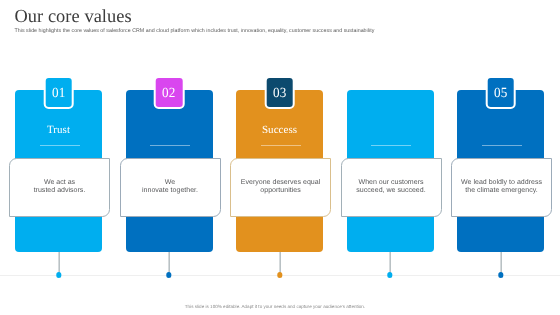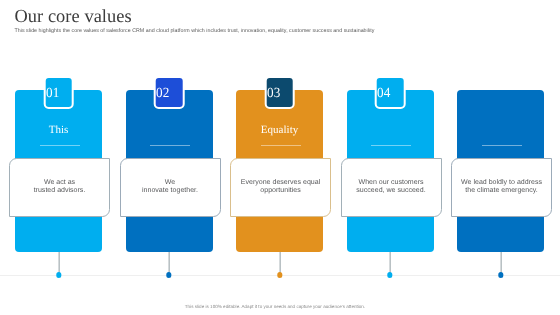--- a/index.html
+++ b/index.html
@@ -31,21 +31,21 @@
 
   .card-body {
     position:absolute; left:0; top:15px; width:87px; height:162px;
     border-radius:4px;
   }
   .badge {
     position:absolute; top:0.8px; left:50%; transform:translateX(-50%);
     width:26.6px; height:29px; border-radius:5px;
     border:2.4px solid #ffffff;
     box-sizing:content-box;
-    display:flex; align-items:center; justify-content:flex-start;
+    display:flex; align-items:center; justify-content:center;
     font-family:"Liberation Serif", serif;
     font-size:14px; color:#ffffff;
   }
   .badge > span { display:block; transform:scaleX(0.94) translateY(1.6px); }
   .card-title {
     position:absolute; top:49px; left:0; width:87px; text-align:center;
     font-family:"Liberation Serif", serif;
     font-size:11px; color:#ffffff; white-space:nowrap; letter-spacing:0.03px;
   }
   .divider {
@@ -82,83 +82,83 @@
 </head>
 <body>
 
 <div class="slide">
   <div class="page-title">Our core values</div>
   <div class="page-subtitle">This slide highlights the core values of salesforce CRM and cloud platform which includes trust, innovation, equality, customer success and sustainability</div>
   <div class="baseline"></div>
   <div class="cards" id="cards">
       <div class="card" style="left: 15px;">
         <div class="card-body" style="background:#00AEEF"></div>
-        <div class="card-title">This</div>
+        <div class="card-title">Trust</div>
         <div class="divider"></div>
         <div class="badge" style="background:#00AEEF">
           <span>01</span>
         </div>
         <div class="desc" style="border-color:#a2b0b8">
           <span>
             <span class="dl">We act as</span>
             <span class="dl">trusted advisors.</span>
           </span>
         </div>
         <div class="stem"></div>
         <div class="dot" style="background:#00AEEF"></div>
       </div>
       <div class="card" style="left: 125.5px;">
         <div class="card-body" style="background:#0070C0"></div>
         <div class="divider"></div>
-        <div class="badge" style="background:#1d4ed8">
+        <div class="badge" style="background:#d946ef">
           <span>02</span>
         </div>
         <div class="desc" style="border-color:#9cabb9">
           <span>
             <span class="dl">We</span>
             <span class="dl">innovate together.</span>
           </span>
         </div>
         <div class="stem"></div>
         <div class="dot" style="background:#0070C0"></div>
       </div>
       <div class="card" style="left: 236px;">
         <div class="card-body" style="background:#E2911E"></div>
-        <div class="card-title">Equality</div>
+        <div class="card-title">Success</div>
         <div class="divider"></div>
         <div class="badge" style="background:#0c4a6e">
           <span>03</span>
         </div>
         <div class="desc" style="border-color:#dabf8c">
           <span>
             <span class="dl">Everyone deserves equal</span>
             <span class="dl">opportunities</span>
           </span>
         </div>
         <div class="stem"></div>
         <div class="dot" style="background:#E2911E"></div>
       </div>
       <div class="card" style="left: 346.5px;">
         <div class="card-body" style="background:#00AEEF"></div>
         <div class="divider"></div>
-        <div class="badge" style="background:#00AEEF">
-          <span>04</span>
-        </div>
         <div class="desc" style="border-color:#a2b0b8">
           <span>
             <span class="dl">When our customers</span>
             <span class="dl">succeed, we succeed.</span>
           </span>
         </div>
         <div class="stem"></div>
         <div class="dot" style="background:#00AEEF"></div>
       </div>
       <div class="card" style="left: 457px;">
         <div class="card-body" style="background:#0070C0"></div>
         <div class="divider"></div>
+        <div class="badge" style="background:#0070C0">
+          <span>05</span>
+        </div>
         <div class="desc" style="border-color:#9cabb9">
           <span>
             <span class="dl">We lead boldly to address</span>
             <span class="dl">the climate emergency.</span>
           </span>
         </div>
         <div class="stem"></div>
         <div class="dot" style="background:#0070C0"></div>
       </div>
     </div>

